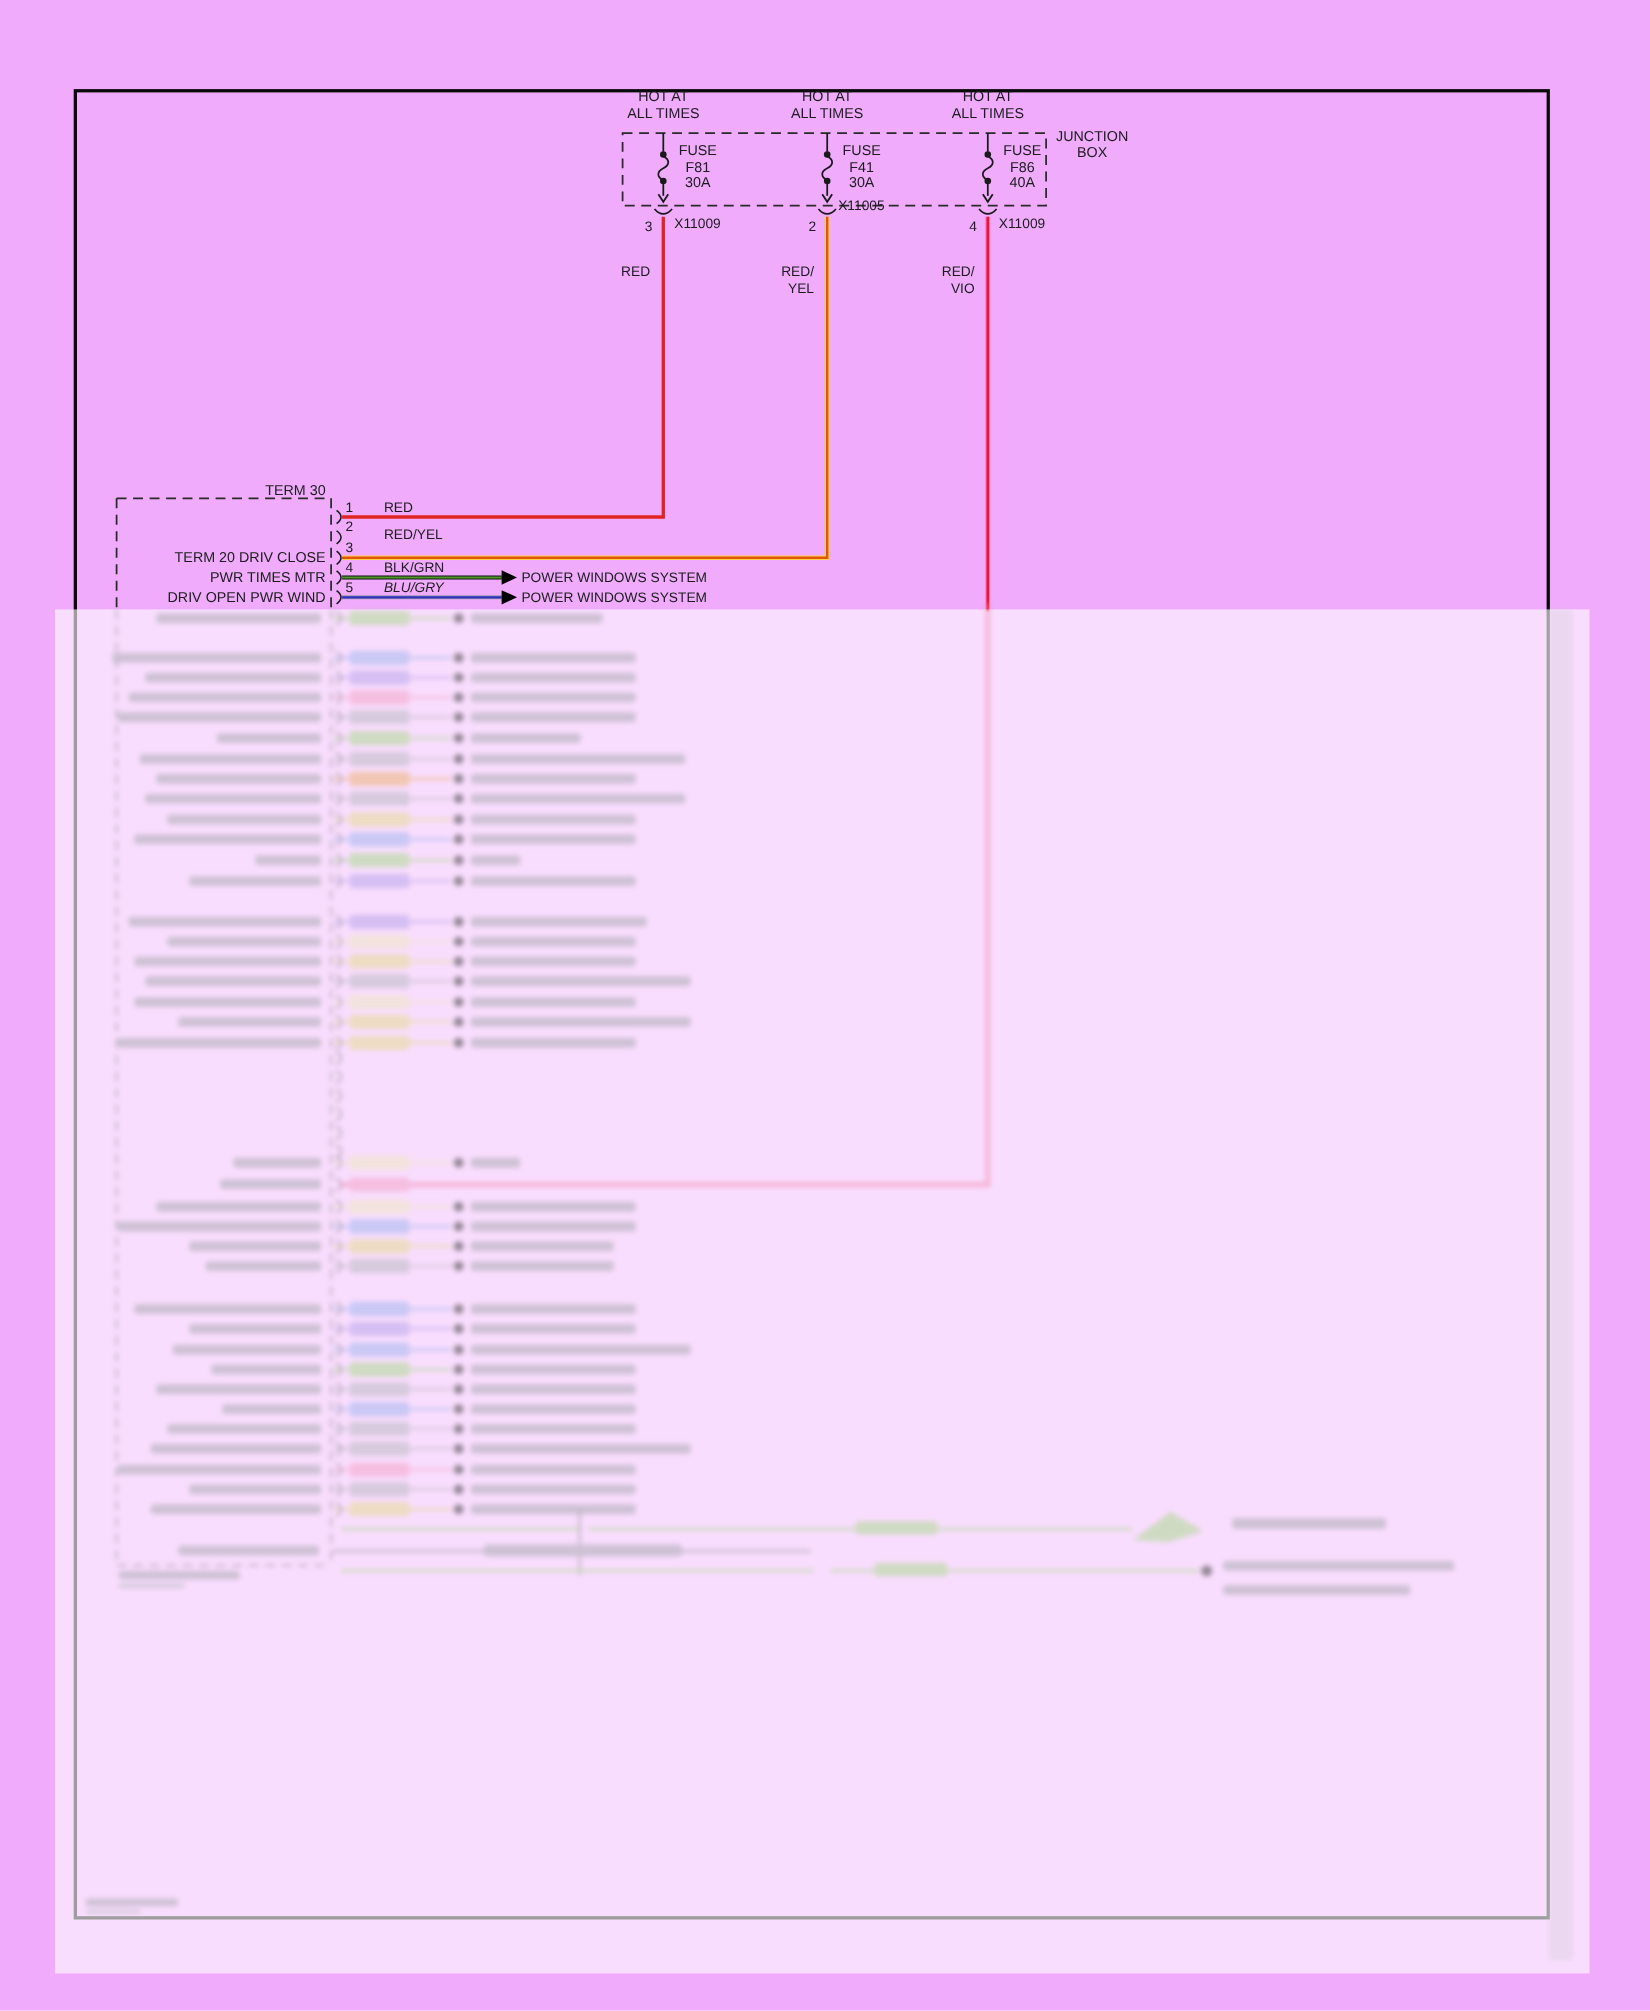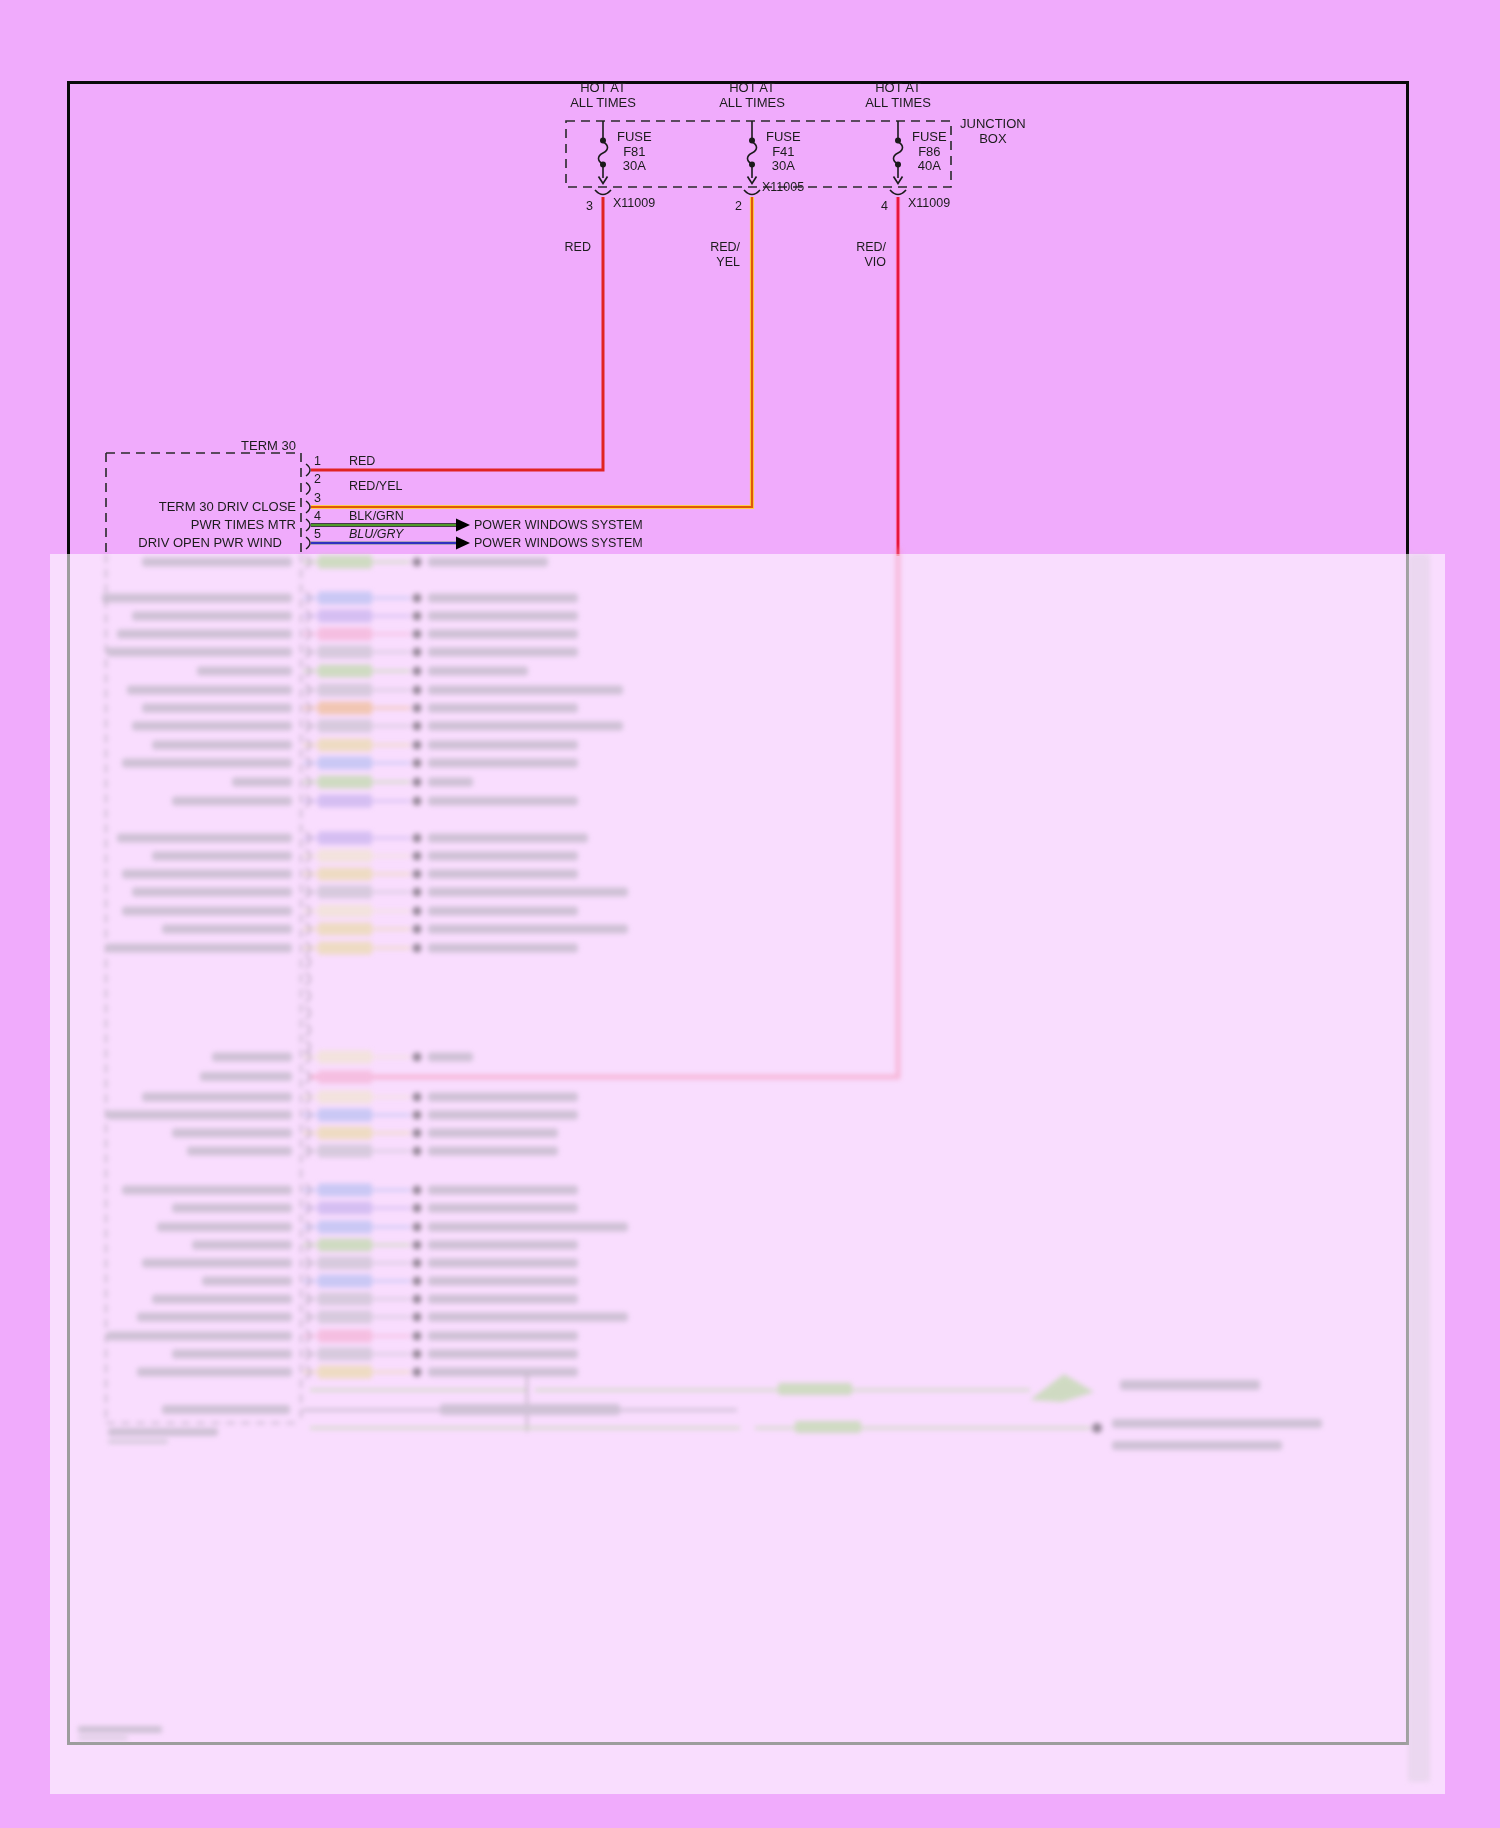--- a/index.html
+++ b/index.html
@@ -121,23 +121,23 @@
 40A</div>
   <div class="txt sm rgt" style="left:866px;top:199px;width:22px;">4</div>
   <div class="txt sm" style="left:908px;top:196px;">X11009</div>
   <div class="txt sm rgt" style="left:818px;top:240px;width:68px;">RED/
 VIO</div>
 
   <div class="txt" style="left:960px;top:117px;">JUNCTION
 BOX</div>
 
   <div class="txt rgt" style="left:86px;top:439px;width:210px;">TERM 30</div>
-  <div class="txt rgt" style="left:86px;top:500px;width:210px;">TERM 30 DRIV CLOSE</div>
+  <div class="txt rgt" style="left:86px;top:500px;width:210px;">TERM 20 DRIV CLOSE</div>
   <div class="txt rgt" style="left:86px;top:518px;width:210px;">PWR TIMES MTR</div>
-  <div class="txt rgt" style="left:72px;top:536px;width:210px;text-align:right;">DRIV OPEN PWR WIND</div>
+  <div class="txt rgt" style="left:86px;top:536px;width:210px;text-align:right;">DRIV OPEN PWR WIND</div>
 
   <div class="txt sm" style="left:314px;top:454px;">1</div>
   <div class="txt sm" style="left:314px;top:472px;">2</div>
   <div class="txt sm" style="left:314px;top:491px;">3</div>
   <div class="txt sm" style="left:314px;top:509px;">4</div>
   <div class="txt sm" style="left:314px;top:527px;">5</div>
 
   <div class="txt sm" style="left:349px;top:454px;">RED</div>
   <div class="txt sm" style="left:349px;top:479px;">RED/YEL</div>
   <div class="txt sm" style="left:349px;top:509px;">BLK/GRN</div>

